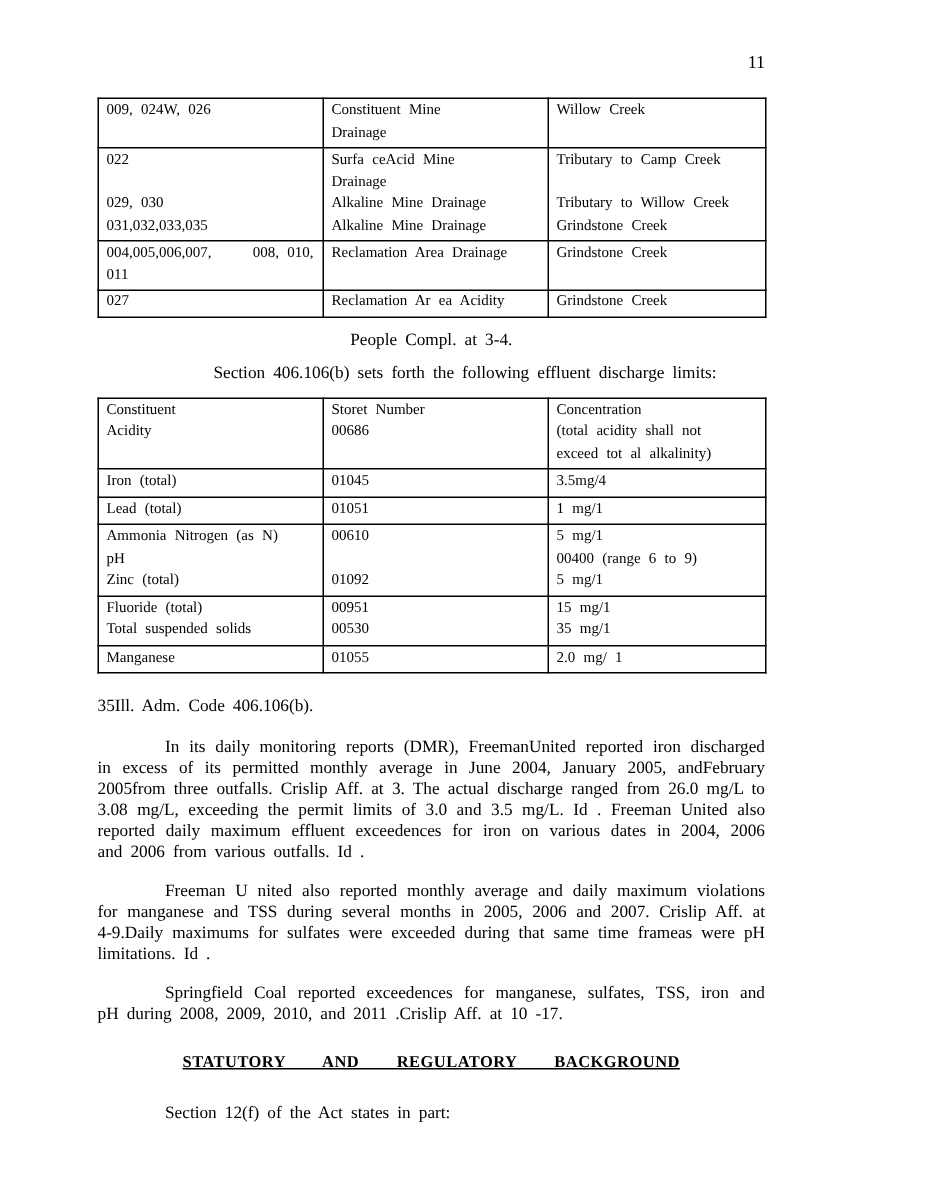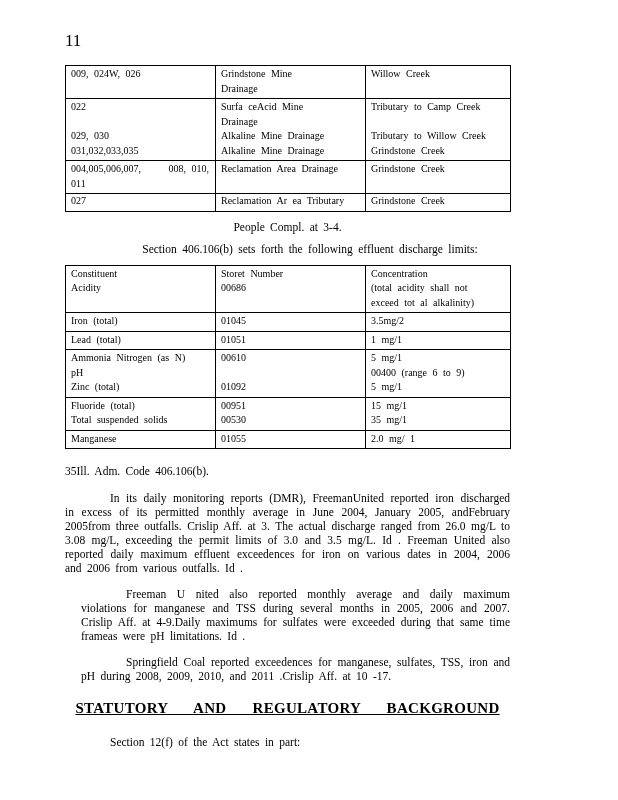--- a/index.html
+++ b/index.html
@@ -10,22 +10,22 @@
     color: #000000;
     font-family: "Liberation Serif", "DejaVu Serif", serif;
     font-size: 11.5px;
     line-height: 14px;
     overflow: hidden;
   }
   .page {
     padding: 34px 108px 20px 65px;
   }
   .page-number {
-    text-align: left;
-    font-size: 17px;
+    text-align: right;
+    font-size: 12px;
     margin-bottom: 17px;
   }
   table.doc-table {
     border-collapse: collapse;
     width: 445px;
     table-layout: fixed;
   }
   table.doc-table td {
     border: 1px solid #000;
     vertical-align: top;
@@ -41,25 +41,25 @@
   col.c3 { width: 145px; }
   tr.pad-top td { padding-top: 0; }
   p { margin: 0; word-spacing: 2.5px; }
   .flush { text-indent: 0; }
   .indent { text-indent: 45px; }
   .just { text-align: justify; }
   .mt8  { margin-top: 8px; text-align: center; }
   .mt9  { margin-top: 9px; }
   .mt13 { margin-top: 13px; font-family: Liberation Serif, serif; }
   .mt15 { margin-top: 15px; }
-  .mt12 { margin-top: 12px; margin-left: 16px; }
+  .mt12 { margin-top: 12px; }
   .section-heading {
     margin: 18px 0 20px 0;
     text-align: center;
-    font-size: 15px;
+    font-size: 11px;
     font-weight: bold;
     text-decoration: underline;
     word-spacing: 22px;
     letter-spacing: 0.3px;
   }
 </style>
 </head>
 <body>
 
 <div class="page">
@@ -68,21 +68,21 @@
 
   <table class="doc-table">
     <colgroup>
         <col class="c1">
         <col class="c2">
         <col class="c3">
       </colgroup>
     <tbody>
         <tr>
       <td>009, 024W,  026</td>
-      <td>Grindstone Mine
+      <td>Constituent Mine
 Drainage</td>
       <td>Willow Creek</td>
     </tr>
     <tr>
       <td>022
 
 029, 030
 031,032,033,035</td>
       <td>Surfa ceAcid Mine
 Drainage
@@ -94,21 +94,21 @@
 Grindstone Creek</td>
     </tr>
     <tr>
       <td>004,005,006,007,&nbsp;&nbsp;&nbsp;&nbsp;&nbsp;008, 010,
 011</td>
       <td>Reclamation Area Drainage</td>
       <td>Grindstone Creek</td>
     </tr>
     <tr class="pad-top">
       <td>027</td>
-      <td>Reclamation Ar ea Tributary</td>
+      <td>Reclamation Ar ea Acidity</td>
       <td>Grindstone Creek</td>
     </tr>
   </tbody>
     </table>
 
   <p class="flush mt8">People Compl. at 3-4.</p>
 
   <p class="indent mt8">Section 406.106(b) sets forth the following effluent discharge limits:</p>
 
   <table class="doc-table mt9" style="margin-top:9px">
@@ -123,21 +123,21 @@
 Acidity</td>
       <td>Storet Number
 00686</td>
       <td>Concentration
 (total acidity shall not
 exceed tot al alkalinity)</td>
     </tr>
     <tr>
       <td>Iron (total)</td>
       <td>01045</td>
-      <td>3.5mg/2</td>
+      <td>3.5mg/4</td>
     </tr>
     <tr>
       <td>Lead (total)</td>
       <td>01051</td>
       <td>1 mg/1</td>
     </tr>
     <tr>
       <td>Ammonia Nitrogen (as N)
 pH
 Zinc (total)</td>

